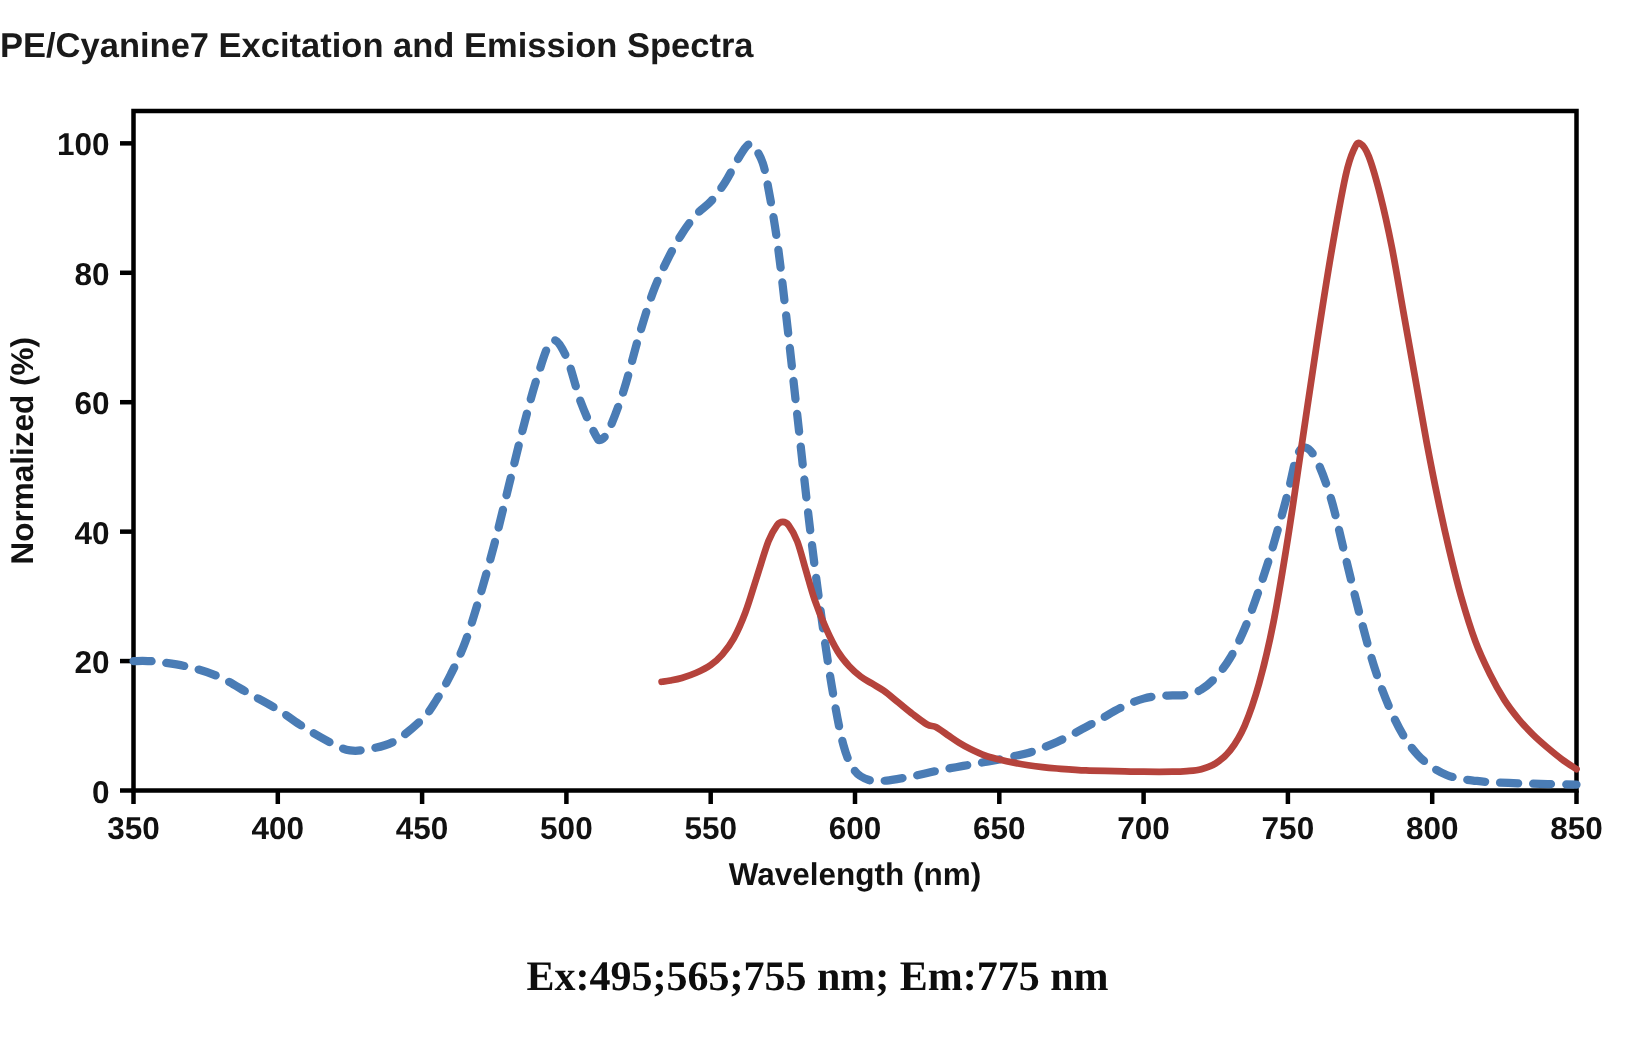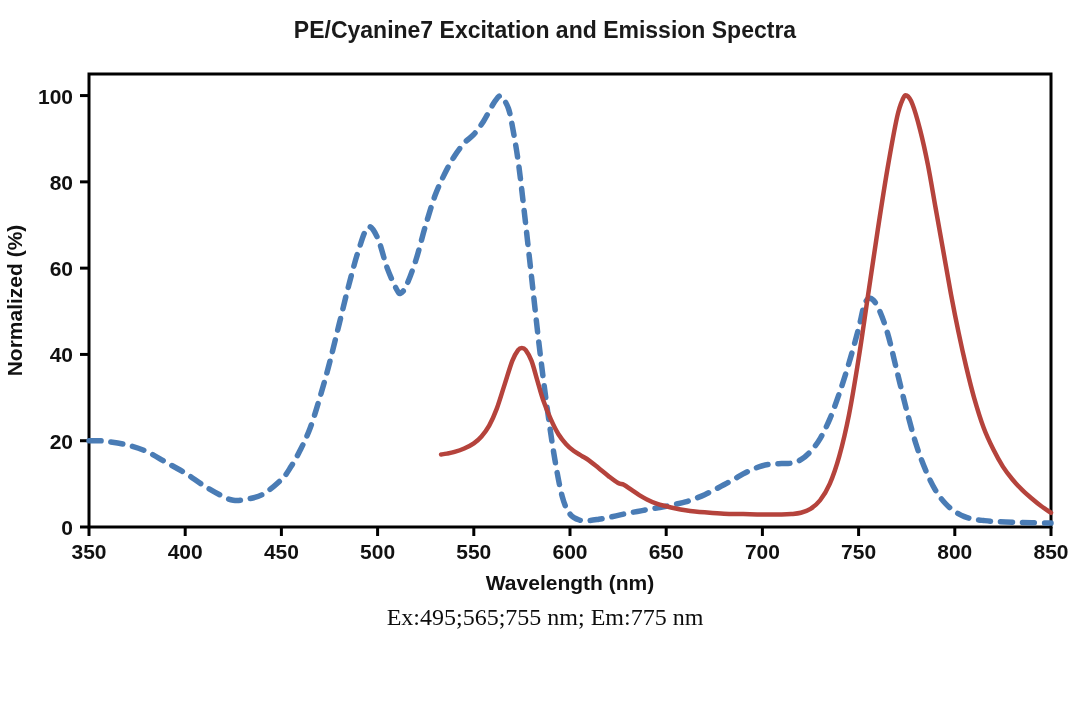--- a/index.html
+++ b/index.html
@@ -17,36 +17,35 @@
     position: relative;
     width: 1090px;
     height: 703px;
     background: #ffffff;
   }
   #chart-title {
     position: absolute;
     top: 17px;
     left: 0;
     width: 1090px;
-    text-align: center;
     font-family: "Liberation Sans", sans-serif;
     font-size: 23px;
     font-weight: bold;
     color: #1a1a1a;
     letter-spacing: 0px;
   }
   #chart-caption {
     position: absolute;
-    top: 604px;
+    top: 636px;
     left: 0;
     width: 1090px;
     text-align: center;
     font-family: "Liberation Serif", serif;
-    font-size: 24px;
-    font-weight: normal;
+    font-size: 28px;
+    font-weight: bold;
     color: #0d0d0d;
   }
   #plot-svg {
     position: absolute;
     top: 0;
     left: 0;
   }
   .tick-label {
     font-family: "Liberation Sans", sans-serif;
     font-size: 21px;

